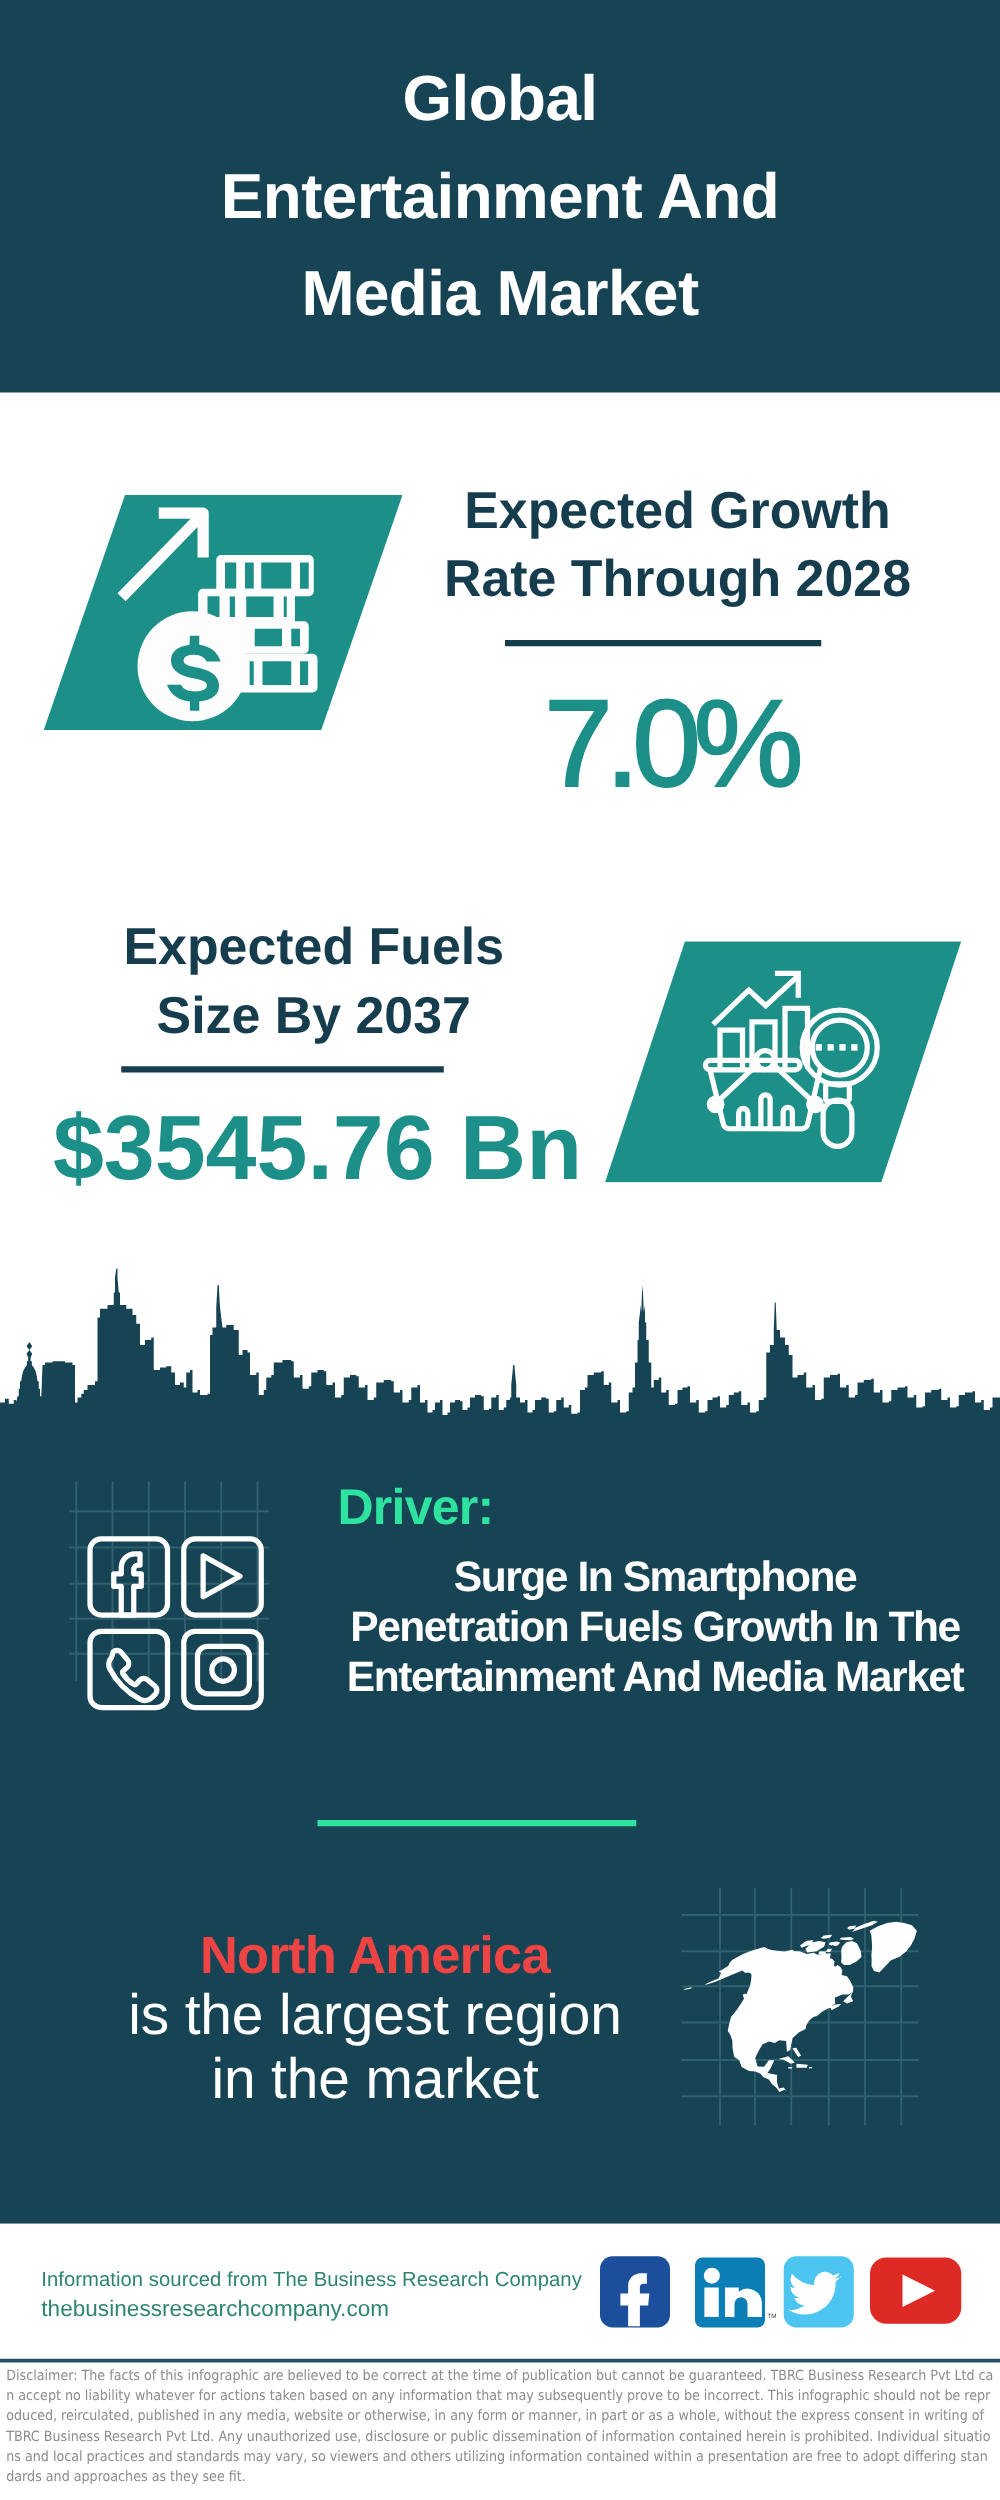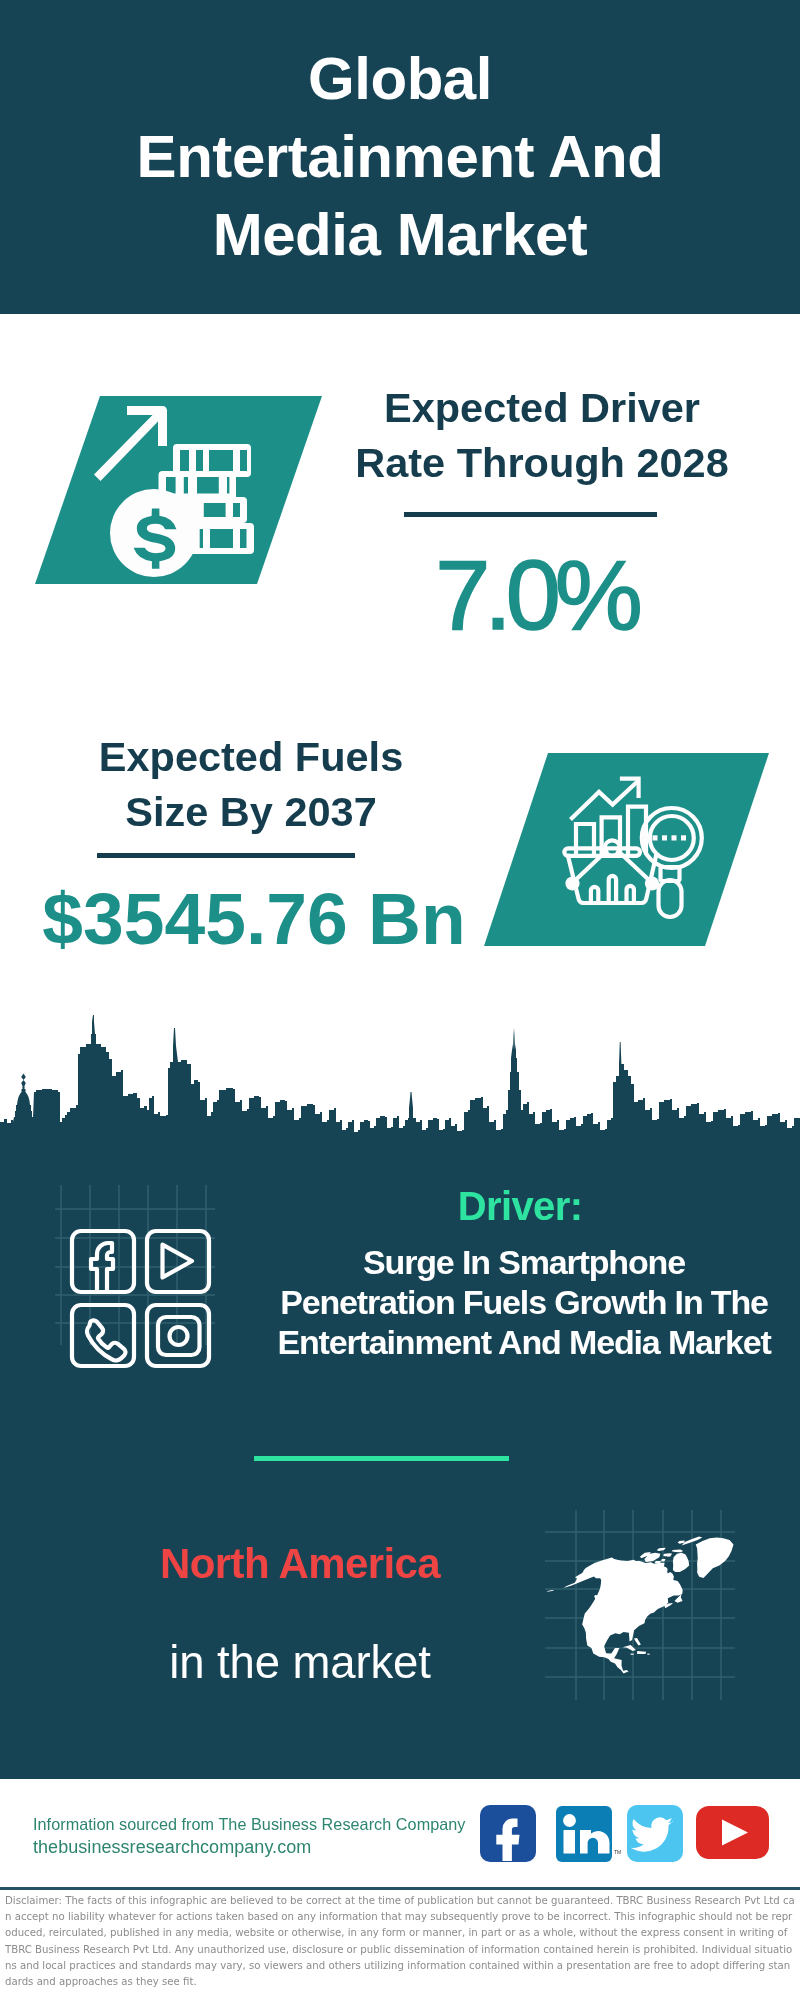--- a/index.html
+++ b/index.html
@@ -3,21 +3,21 @@
 <meta charset="utf-8">
 <title>Global Entertainment And Media Market</title>
 <style>
   html,body{margin:0;padding:0;}
   body{width:800px;height:2000px;background:#ffffff;font-family:"Liberation Sans",sans-serif;overflow:hidden;}
   .page{position:relative;width:800px;height:2000px;overflow:hidden;background:#fff;}
 
   
   #header{position:absolute;left:0;top:0;width:800px;height:314px;background:#174454;}
   #header .title{position:absolute;left:0;top:40px;width:800px;text-align:center;color:#ffffff;
-    font-weight:bold;font-size:60px;line-height:78px;letter-spacing:-0.45px;}
+    font-weight:bold;font-size:51px;line-height:78px;letter-spacing:-0.45px;}
 
   
   .para{position:absolute;background:#1d8f89;}
   #icon1-shape{left:35px;top:396px;width:287px;height:188px;
      clip-path:polygon(65px 0px,287px 0px,222px 188px,0px 188px);}
   #icon1-art{position:absolute;left:35px;top:396px;width:287px;height:188px;}
   #stat1-title{position:absolute;left:322px;top:380px;width:440px;text-align:center;color:#153d4e;
      font-weight:bold;font-size:41.5px;line-height:55px;}
   #stat1-rule{position:absolute;left:404px;top:512px;width:253px;height:5px;background:#163d4e;}
   #stat1-value{position:absolute;left:316px;top:545px;width:440px;text-align:center;color:#1d8f89;
@@ -34,21 +34,21 @@
   #stat2-value{position:absolute;left:31px;top:881px;width:446px;text-align:center;color:#1d8f89;
      font-weight:bold;font-size:73px;line-height:76px;letter-spacing:0px;
      transform:scaleX(1.003);transform-origin:50% 50%;}
 
   
   #lower{position:absolute;left:0;top:1145px;width:800px;height:634px;background:#174454;}
   #skyline{position:absolute;left:0;top:1010px;width:800px;height:140px;display:block;}
 
   
   #social-grid{position:absolute;left:55px;top:1185px;width:165px;height:200px;}
-  #driver-label{position:absolute;left:270px;top:1184px;width:500px;text-align:center;color:#2ee3a0;
+  #driver-label{position:absolute;left:270px;top:1184px;width:500px;color:#2ee3a0;
      font-weight:bold;font-size:40px;line-height:44px;letter-spacing:-0.6px;}
   #driver-text{position:absolute;left:264px;top:1242px;width:520px;text-align:center;color:#ffffff;
      font-weight:bold;font-size:34px;line-height:40px;letter-spacing:-1.15px;}
   #mid-rule{position:absolute;left:254px;top:1456px;width:255px;height:5px;background:#2ee3a0;}
 
   
   #region-block{position:absolute;left:35px;top:1541px;width:530px;text-align:center;}
   #region-name{color:#ef4444;font-weight:bold;font-size:42px;line-height:45px;letter-spacing:-0.6px;}
   #region-text{color:#ffffff;font-weight:normal;font-size:45.5px;line-height:51px;letter-spacing:-0.1px;}
   #na-map{position:absolute;left:545px;top:1510px;width:190px;height:190px;}
@@ -76,21 +76,21 @@
     <g fill="#fdfdfd">
       <path d="M92 10 h35.5 a4.5 4.5 0 0 1 4.5 4.5 V50 h-9 V25.5 L65.5 85 59 78.5 L117.5 19 H92 Z"></path>
       <path fill-rule="evenodd" d="M142 48 h70 a4 4 0 0 1 4 4 v25 a4 4 0 0 1 -4 4 h-70 a4 4 0 0 1 -4 -4 v-25 a4 4 0 0 1 4 -4 Z M145 54 h9 v21 h-9 Z M161 54 h7 v21 h-7 Z M174 54 h24 v21 h-24 Z M205 54 h7 v21 h-7 Z"></path>
       <path fill-rule="evenodd" d="M127.5 75 h69.5 a4 4 0 0 1 4 4 v22 a4 4 0 0 1 -4 4 h-69.5 a4 4 0 0 1 -4 -4 v-22 a4 4 0 0 1 4 -4 Z M131 81 h9.6 v16.5 h-9.6 Z M148.8 81 h4.2 v16.5 h-4.2 Z M162 81 h21.8 v16.5 h-21.8 Z M192 81 h2.4 v16.5 h-2.4 Z"></path>
       <path fill-rule="evenodd" d="M142 101 h66 a4 4 0 0 1 4 4 v18 a4 4 0 0 1 -4 4 h-66 a4 4 0 0 1 -4 -4 v-18 a4 4 0 0 1 4 -4 Z M168.8 107 h21.8 v14 h-21.8 Z M198 107 h7 v14 h-7 Z"></path>
       <path fill-rule="evenodd" d="M136 127 h79 a4 4 0 0 1 4 4 v23 a4 4 0 0 1 -4 4 h-79 a4 4 0 0 1 -4 -4 v-23 a4 4 0 0 1 4 -4 Z M164.7 133 h3.3 v19 h-3.3 Z M175 133 h23 v19 h-23 Z M205 133 h6.5 v19 h-6.5 Z"></path>
       <circle cx="119" cy="137" r="44"></circle>
       <path fill="#1d8f89" d="M116.9 112.6 h7.5 v7.2 q13.5 1.8 17 13.4 h-11.2 q-2.6 -5.4 -9.6 -5.4 q-8.8 0 -8.8 4.6 q0 3.8 8.9 5.2 q19.5 3.2 19.5 15 q0 10.6 -15.8 12.7 v7.4 h-7.5 v-7.4 q-14.3 -1.9 -18.3 -13.5 h11.2 q2.7 5.4 10.9 5.4 q9.9 0 9.9 -4.9 q0 -3.9 -9.9 -5.5 q-18.9 -3 -18.9 -14.6 q0 -9.9 14.8 -12.3 Z"></path>
     </g>
   </svg>
-  <div id="stat1-title"><span>Expected Driver</span><br><span>Rate Through 2028</span></div>
+  <div id="stat1-title"><span>Expected Growth</span><br><span>Rate Through 2028</span></div>
   <div id="stat1-rule"></div>
   <div id="stat1-value">7.0%</div>
 
   <div class="para" id="icon2-shape"></div>
   <svg id="icon2-art" viewBox="0 0 285 193">
     <g fill="none" stroke="#fdfdfd" stroke-width="4.2" stroke-linecap="square" stroke-linejoin="miter">
       <polyline points="88,65 115,39 128.6,51.6 152.5,29.5"></polyline>
       <polyline points="138,25.6 154.6,25.6 154.6,43"></polyline>
       <path d="M92 100 V71 h18 V100"></path>
       <path d="M117.6 100 V64.4 h18.4 V100"></path>
@@ -145,21 +145,21 @@
       <rect x="103" y="132" width="41.5" height="38" rx="8"></rect>
       <circle cx="123.5" cy="151" r="9"></circle>
     </g>
   </svg>
   <div id="driver-label">Driver:</div>
   <div id="driver-text"><span>Surge In Smartphone</span><br><span>Penetration Fuels Growth In The</span><br><span>Entertainment And Media Market</span></div>
   <div id="mid-rule"></div>
 
   <div id="region-block">
     <div id="region-name">North America</div>
-    <div id="region-text"><br><span>in the market</span></div>
+    <div id="region-text"><span>is the largest region</span><br><span>in the market</span></div>
   </div>
 
   <svg id="na-map" viewBox="0 0 190 190">
     <g stroke="#31606e" stroke-width="1.5">
       <path d="M0 22 H190 M0 51 H190 M0 79 H190 M0 108 H190 M0 138 H190 M0 167 H190"></path>
       <path d="M31 0 V190 M59 0 V190 M88 0 V190 M118 0 V190 M147 0 V190 M176 0 V190"></path>
     </g>
     <path fill="#ffffff" d="M40.7 57.9 L49.4 53.1 L56.7 50.4 L66.8 47.5 L69.3 49.1 L73.3 50.1 L76.2 50.6 L82.7 51.1 L88.9 49.7 L90.5 51.0 L94.6 51.0 L97.9 52.1 L100.4 53.1 L105.9 52.2 L109.1 53.7 L113.8 52.6 L115.9 52.8 L119.6 52.8 L119.0 56.4 L121.1 57.3 L122.6 59.1 L122.2 61.9 L123.2 64.0 L121.5 68.2 L117.5 71.8 L114.6 76.4 L110.7 80.9 L106.7 82.7 L109.6 77.3 L107.9 76.4 L105.7 75.5 L101.7 72.8 L101.6 70.0 L106.8 65.5 L112.7 61.9 L118.1 60.0 L121.3 61.0 L122.4 63.7 L125.2 61.9 L127.5 63.7 L128.9 66.4 L128.3 70.0 L132.6 70.9 L135.1 74.6 L137.7 80.0 L137.3 83.7 L133.6 85.5 L128.8 85.5 L122.8 88.2 L123.2 92.7 L118.4 96.4 L112.8 99.1 L108.6 102.7 L105.6 103.6 L102.4 106.3 L100.1 110.0 L99.5 113.2 L94.3 115.8 L89.1 120.3 L87.1 130.0 L84.5 131.4 L84.2 126.7 L83.9 122.7 L78.5 122.1 L74.8 124.3 L70.3 123.2 L65.1 125.4 L62.3 130.0 L59.1 136.3 L61.1 143.2 L66.3 143.4 L70.0 138.1 L74.4 138.1 L71.5 144.5 L69.0 148.3 L76.7 149.9 L76.5 155.4 L78.1 160.8 L82.0 159.9 L84.0 162.6 L82.6 161.7 L78.6 163.5 L75.9 159.9 L72.5 157.2 L70.0 153.6 L65.8 151.7 L63.4 149.0 L59.3 147.2 L54.2 146.7 L48.3 143.6 L46.4 138.1 L42.3 135.4 L41.0 128.1 L40.9 122.7 L39.4 118.2 L37.2 114.5 L38.5 108.5 L39.8 103.6 L44.2 98.2 L48.5 91.8 L52.1 85.5 L55.1 78.2 L55.9 73.7 L56.2 70.0 L55.1 68.2 L50.9 68.2 L48.9 66.4 L40.1 70.0 L33.5 72.8 L26.7 75.5 L21.1 77.3 L18.4 77.7 L22.8 75.5 L29.7 72.8 L31.1 70.4 L31.9 68.2 L30.0 67.3 L37.5 62.8 L38.9 60.0ZM1.5 81.8 L5.7 81.3 L9.2 80.4 L7.3 80.0 L2.7 80.9ZM150.7 34.6 L157.5 31.0 L164.7 28.3 L171.9 27.4 L178.3 28.3 L184.5 30.1 L188.5 34.6 L186.5 41.0 L183.7 46.4 L180.1 51.0 L174.3 55.5 L167.8 58.2 L158.5 67.9 L154.2 66.8 L152.2 62.8 L152.3 58.2 L152.1 53.7 L152.7 48.2 L152.4 42.8 L152.1 38.3ZM132.0 43.7 L136.8 42.8 L140.5 44.6 L142.0 47.3 L143.6 51.0 L144.2 55.5 L140.2 59.1 L134.7 61.9 L130.2 61.9 L127.9 60.0 L128.2 55.5 L127.9 51.0 L128.6 47.3ZM104.6 43.7 L110.5 42.8 L115.4 43.7 L114.3 47.3 L108.1 51.0 L100.8 51.9 L99.3 49.1ZM136.6 35.5 L144.8 32.8 L152.6 30.1 L157.3 27.4 L154.0 26.5 L146.4 29.2 L139.8 31.9ZM99.8 42.8 L105.8 41.9 L103.3 45.5 L96.3 48.2 L95.0 46.4ZM127.8 40.1 L135.4 39.5 L138.2 41.0 L135.6 42.2 L130.2 41.9 L126.7 41.3ZM114.0 38.3 L120.8 37.7 L119.1 40.1 L114.1 41.0 L111.7 40.3ZM134.3 31.0 L139.7 30.4 L139.0 32.8 L134.5 33.7 L132.7 32.6ZM119.5 43.7 L125.0 43.2 L127.0 44.6 L120.3 46.4 L117.9 45.3ZM123.7 43.7 L127.1 43.5 L125.4 46.4 L121.7 46.8ZM110.8 51.0 L116.0 51.1 L115.0 53.3 L109.6 53.1ZM116.9 49.1 L120.6 49.0 L119.3 51.5 L115.9 51.3ZM129.5 90.9 L136.7 83.7 L135.8 87.3 L137.5 90.9 L132.5 92.7ZM77.7 137.2 L85.6 135.0 L90.9 139.9 L87.7 141.0 L81.9 137.8ZM92.1 141.0 L101.2 141.8 L100.4 144.1 L92.2 144.1ZM85.7 143.6 L89.0 143.8 L88.6 144.8 L85.5 144.7ZM102.3 143.6 L104.8 143.8 L104.6 144.7 L102.1 144.5ZM119.2 95.3 L123.4 93.6 L128.0 93.1 L125.9 95.1 L120.2 98.2ZM89.0 128.5 L92.0 128.1 L95.9 134.5 L93.5 135.6 L90.4 130.9ZM50.3 84.9 L53.3 85.5 L52.6 89.3 L50.2 88.9 L49.2 86.0Z"></path>
   </svg>
   <div id="footer"></div>

